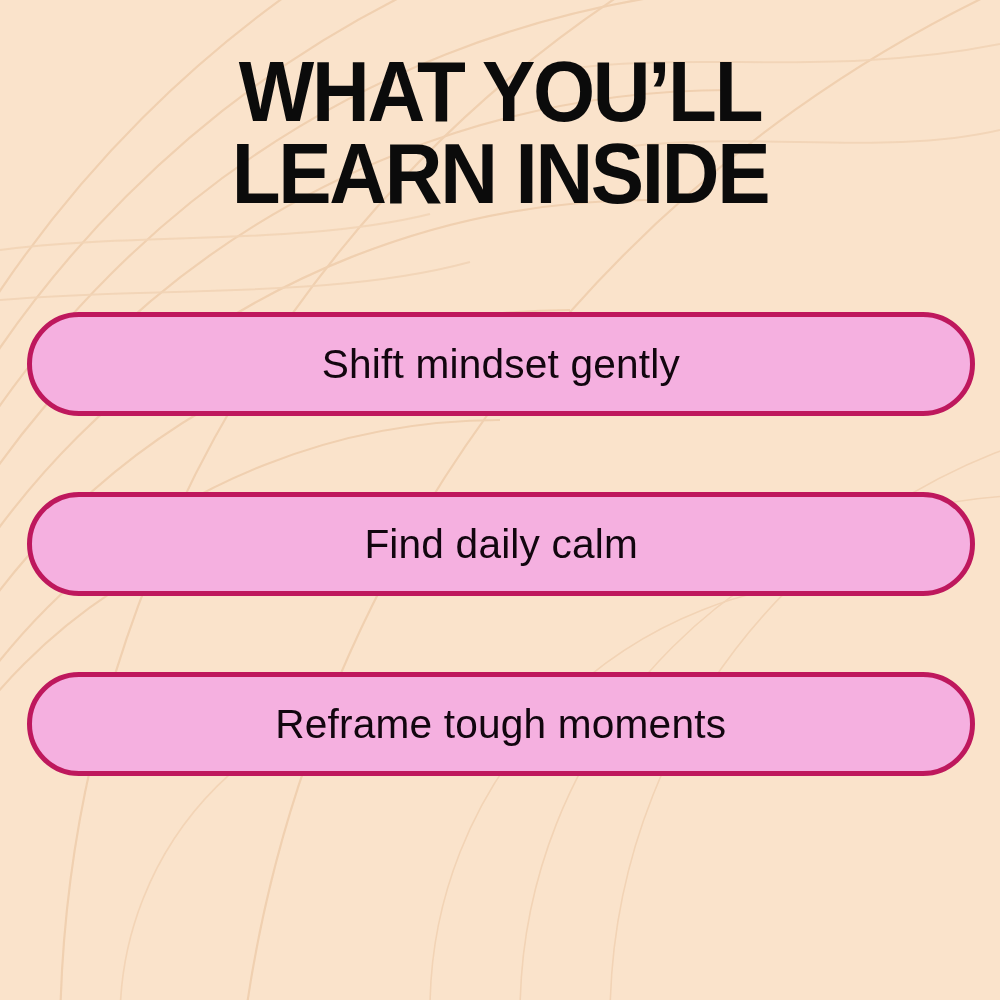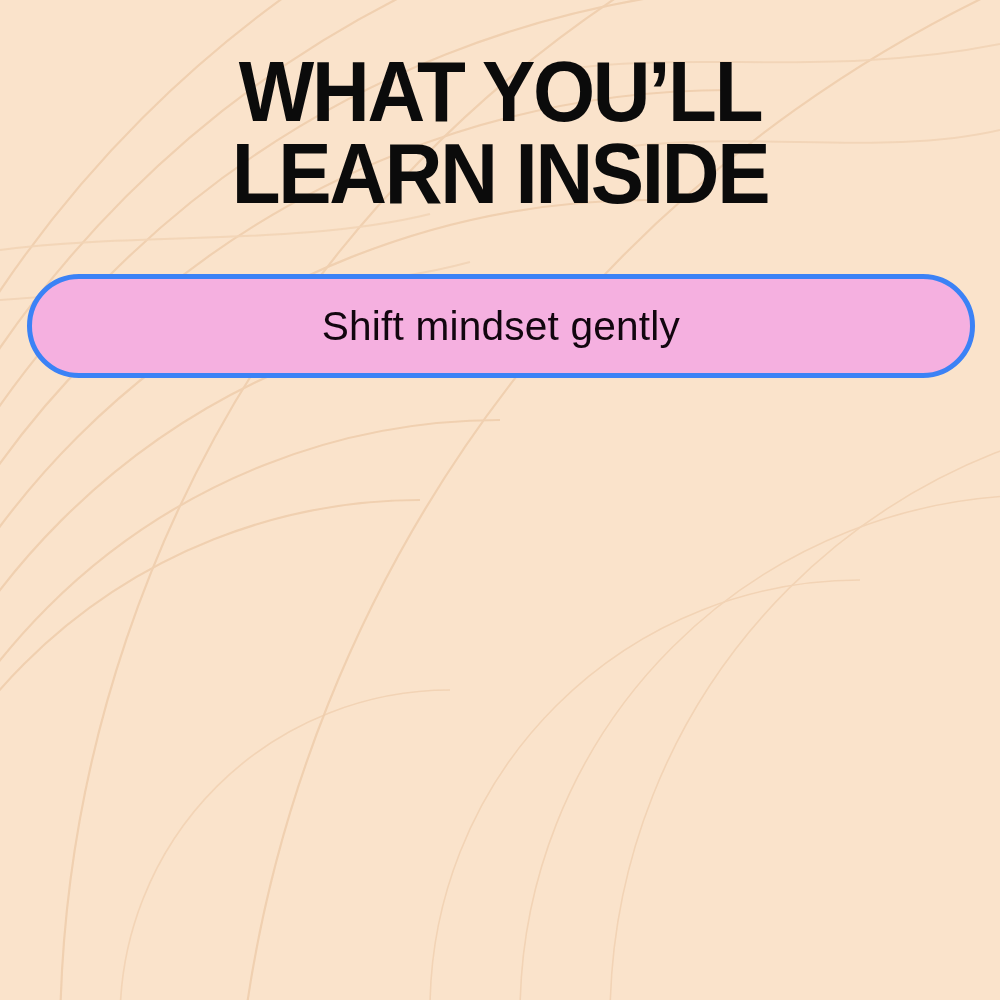--- a/index.html
+++ b/index.html
@@ -55,27 +55,28 @@
     width: 948px;
     z-index: 2;
     display: flex;
     flex-direction: column;
     gap: 38px;
   }
   .pill {
     box-sizing: border-box;
     height: 104px;
     width: 100%;
-    border: 5px solid #3b82f6;
+    border: 5px solid #be185d;
     border-radius: 52px;
     background: #f5b0e0;
     display: flex;
     align-items: center;
     justify-content: center;
     padding: 0 26px;
+    margin-top: 38px;
   }
   .pill-label {
     font-family: "Liberation Sans", sans-serif;
     font-weight: 400;
     font-size: 41px;
     line-height: 1;
     letter-spacing: 0.2px;
     color: #12060f;
     white-space: nowrap;
     transform: scaleX(0.99);
@@ -119,19 +120,25 @@
     <span class="title-line">WHAT YOU’LL</span>
     <span class="title-line">LEARN INSIDE</span>
   </div>
 
   <div id="pill-list">
 
     <div class="pill">
       <span class="pill-label">Shift mindset gently</span>
     </div>
 
+    <div class="pill">
+      <span class="pill-label">Find daily calm</span>
+    </div>
 
+    <div class="pill">
+      <span class="pill-label">Reframe tough moments</span>
+    </div>
 
 
 
   </div>
 
 </div>
 
 </body></html>

